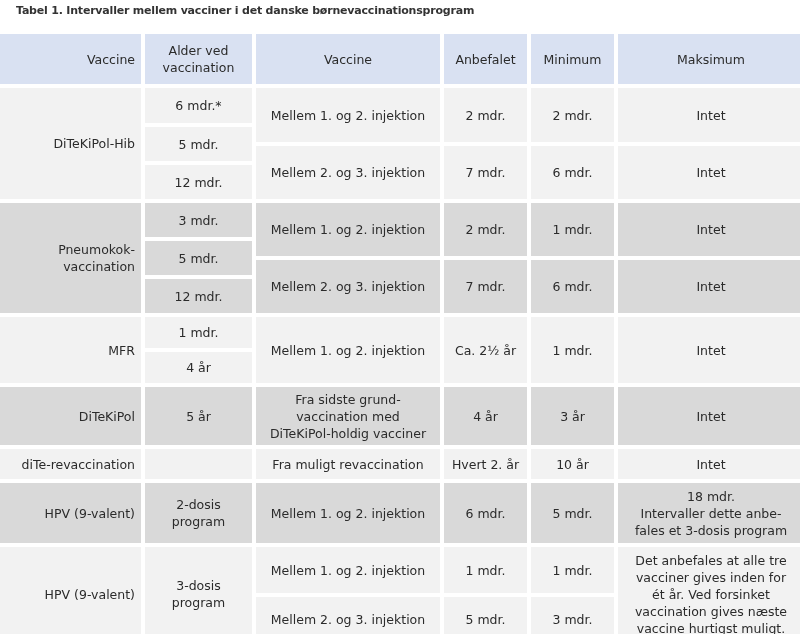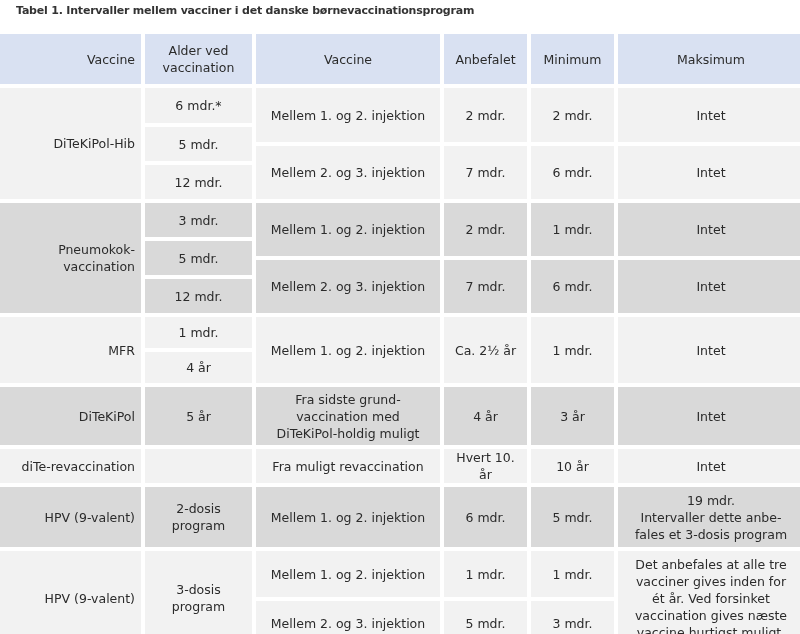--- a/index.html
+++ b/index.html
@@ -94,42 +94,42 @@
     <td class="c lt" rowspan="2">1  mdr.</td>
     <td class="c lt" rowspan="2">Intet</td>
   </tr>
   <tr style="height:31px">
     <td class="c lt">4 år</td>
   </tr>
 
   <tr style="height:58px">
     <td class="l dk">DiTeKiPol</td>
     <td class="c dk">5 år</td>
-    <td class="c dk"><span>Fra sidste grund-</span><br><span>vaccination med</span><br><span>DiTeKiPol-holdig muligt</span></td>
+    <td class="c dk"><span>Fra sidste grund-</span><br><span>vaccination med</span><br><span>DiTeKiPol-holdig vacciner</span></td>
     <td class="c dk">4 år</td>
     <td class="c dk">3 år</td>
     <td class="c dk">Intet</td>
   </tr>
 
   <tr style="height:30px">
     <td class="l lt">diTe-revaccination</td>
     <td class="c lt"></td>
     <td class="c lt">Fra muligt revaccination</td>
-    <td class="c lt">Hvert 10. år</td>
+    <td class="c lt">Hvert 2. år</td>
     <td class="c lt">10 år</td>
     <td class="c lt">Intet</td>
   </tr>
 
   <tr style="height:60px">
     <td class="l dk">HPV (9-valent)</td>
     <td class="c dk"><span>2-dosis</span><br><span>program</span></td>
     <td class="c dk">Mellem 1. og 2. injektion</td>
     <td class="c dk">6 mdr.</td>
     <td class="c dk">5 mdr.</td>
-    <td class="c dk"><span>19 mdr.</span><br><span>Intervaller dette anbe-</span><br><span>fales et 3-dosis program</span></td>
+    <td class="c dk"><span>18 mdr.</span><br><span>Intervaller dette anbe-</span><br><span>fales et 3-dosis program</span></td>
   </tr>
 
   <tr style="height:46px">
     <td class="l lt" rowspan="2">HPV (9-valent)</td>
     <td class="c lt" rowspan="2"><span>3-dosis</span><br><span>program</span></td>
     <td class="c lt">Mellem 1. og 2. injektion</td>
     <td class="c lt">1 mdr.</td>
     <td class="c lt">1 mdr.</td>
     <td class="c lt" rowspan="2"><span>Det anbefales at alle tre</span><br><span>vacciner gives inden for</span><br><span>ét år. Ved forsinket</span><br><span>vaccination gives næste</span><br><span>vaccine hurtigst muligt.</span></td>
   </tr>

